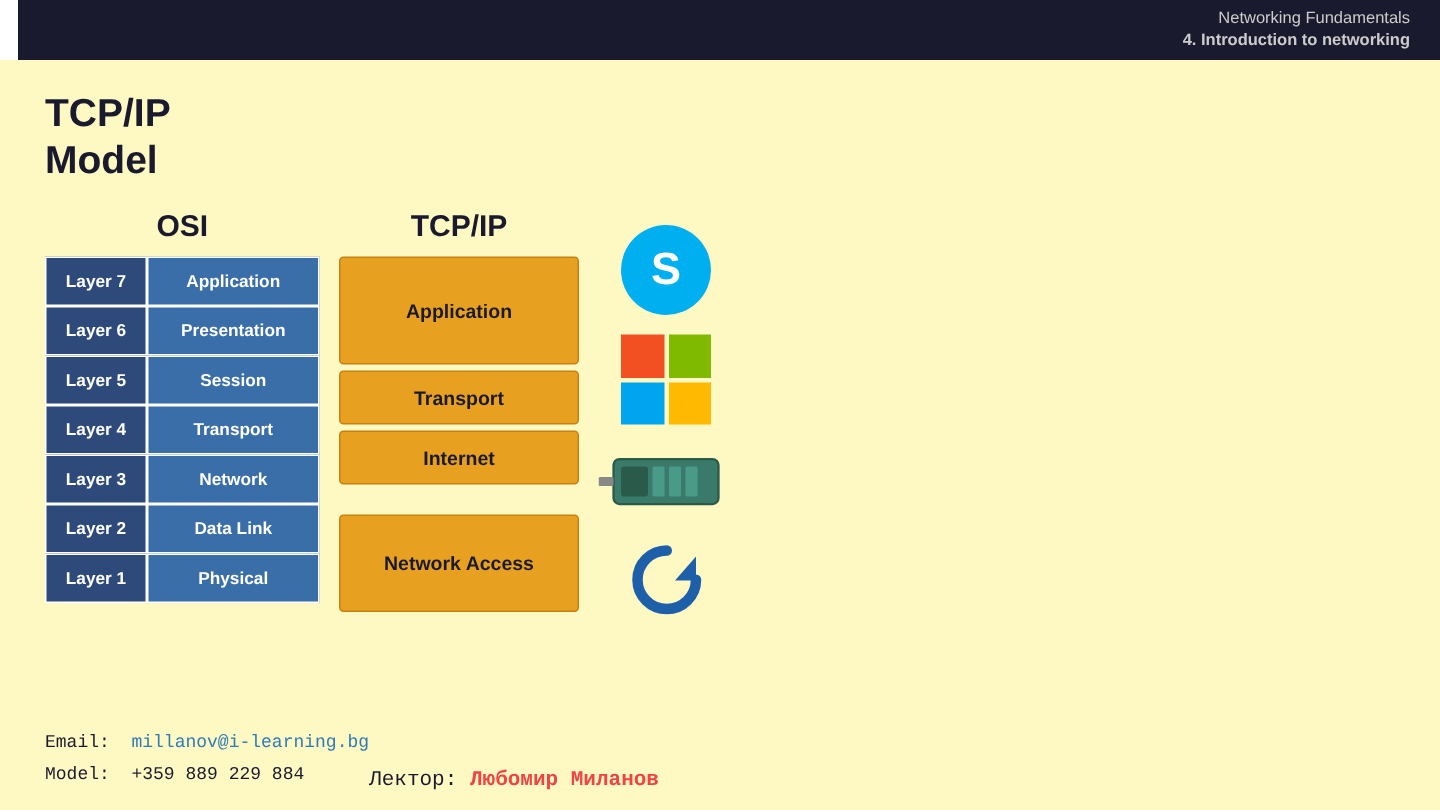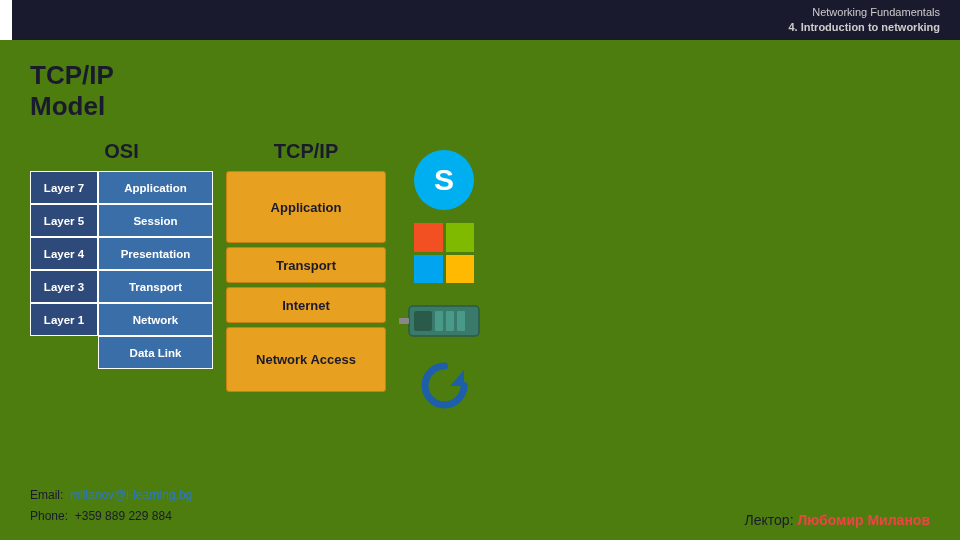--- a/index.html
+++ b/index.html
@@ -27,21 +27,21 @@
       color: #ccc;
       font-size: 11px;
       text-align: right;
       line-height: 1.4;
     }
 
     
     #main {
       position: absolute;
       top: 40px; left: 0; right: 0; bottom: 0;
-      background: #4d7c0f;
+      background: #fef9c3;
       padding: 20px 30px 15px 30px;
     }
 
     
     #page-title {
       font-size: 26px;
       font-weight: bold;
       color: #1a1a2e;
       margin-bottom: 18px;
     }
@@ -96,21 +96,21 @@
     .tcpip-block.application {
       height: 72px;
       margin-bottom: 2px;
     }
     .tcpip-block.transport {
       height: 36px;
       margin-bottom: 2px;
     }
     .tcpip-block.internet {
       height: 36px;
-      margin-bottom: 2px;
+      margin-bottom: 18px;
     }
     .tcpip-block.network-access {
       height: 65px;
       margin-bottom: 0;
     }
 
     
     #icons-section {
       display: flex;
       flex-direction: column;
@@ -148,22 +148,23 @@
     .win-q3 { background: #00a4ef; }
     .win-q4 { background: #ffb900; }
 
     
     #bottom-section {
       position: absolute;
       bottom: 12px;
       left: 30px;
       right: 30px;
       display: flex;
-      justify-content: space-between;
+      justify-content: flex-start;
       align-items: flex-end;
+      font-family: Liberation Mono, monospace;
     }
 
     #contact-info {
       font-size: 12px;
       color: #1a1a2e;
       line-height: 1.8;
     }
     #contact-info a {
       color: #2e7aba;
       text-decoration: none;
@@ -228,32 +229,35 @@
 
   <div id="page-title">TCP/IP<br>Model</div>
 
   <div id="content-row">
 
     <div id="osi-section">
       <div id="osi-title">OSI</div>
       <div id="model-columns">
         <div class="osi-col-num">
           <div class="osi-cell osi-cell-num">Layer 7</div>
+          <div class="osi-cell osi-cell-num">Layer 6</div>
           <div class="osi-cell osi-cell-num">Layer 5</div>
           <div class="osi-cell osi-cell-num">Layer 4</div>
           <div class="osi-cell osi-cell-num">Layer 3</div>
+          <div class="osi-cell osi-cell-num">Layer 2</div>
           <div class="osi-cell osi-cell-num">Layer 1</div>
         </div>
         <div class="osi-col-name">
           <div class="osi-cell osi-cell-name">Application</div>
+          <div class="osi-cell osi-cell-name">Presentation</div>
           <div class="osi-cell osi-cell-name">Session</div>
-          <div class="osi-cell osi-cell-name">Presentation</div>
           <div class="osi-cell osi-cell-name">Transport</div>
           <div class="osi-cell osi-cell-name">Network</div>
           <div class="osi-cell osi-cell-name">Data Link</div>
+          <div class="osi-cell osi-cell-name">Physical</div>
         </div>
       </div>
     </div>
 
     <div id="tcpip-section">
       <div id="tcpip-title">TCP/IP</div>
       <div style="display:flex;flex-direction:column;gap:2px;margin-top:0;">
         <div class="tcpip-block application">Application</div>
         <div class="tcpip-block transport">Transport</div>
         <div class="tcpip-block internet">Internet</div>
@@ -292,20 +296,20 @@
     </div>
 
   </div>
 
 </div>
 
 <div id="bottom-section">
   <div id="contact-info">
     <span class="contact-label">Email:</span>
     &nbsp;<a href="#">millanov@i-learning.bg</a><br>
-    <span class="contact-label">Phone:</span>
+    <span class="contact-label">Model:</span>
     &nbsp;<span>+359 889 229 884</span>
   </div>
   <div id="lecturer-info">
     <span>Лектор:</span>
     <span id="lecturer-name">Любомир Миланов</span>
   </div>
 </div>
 
 </body></html>

